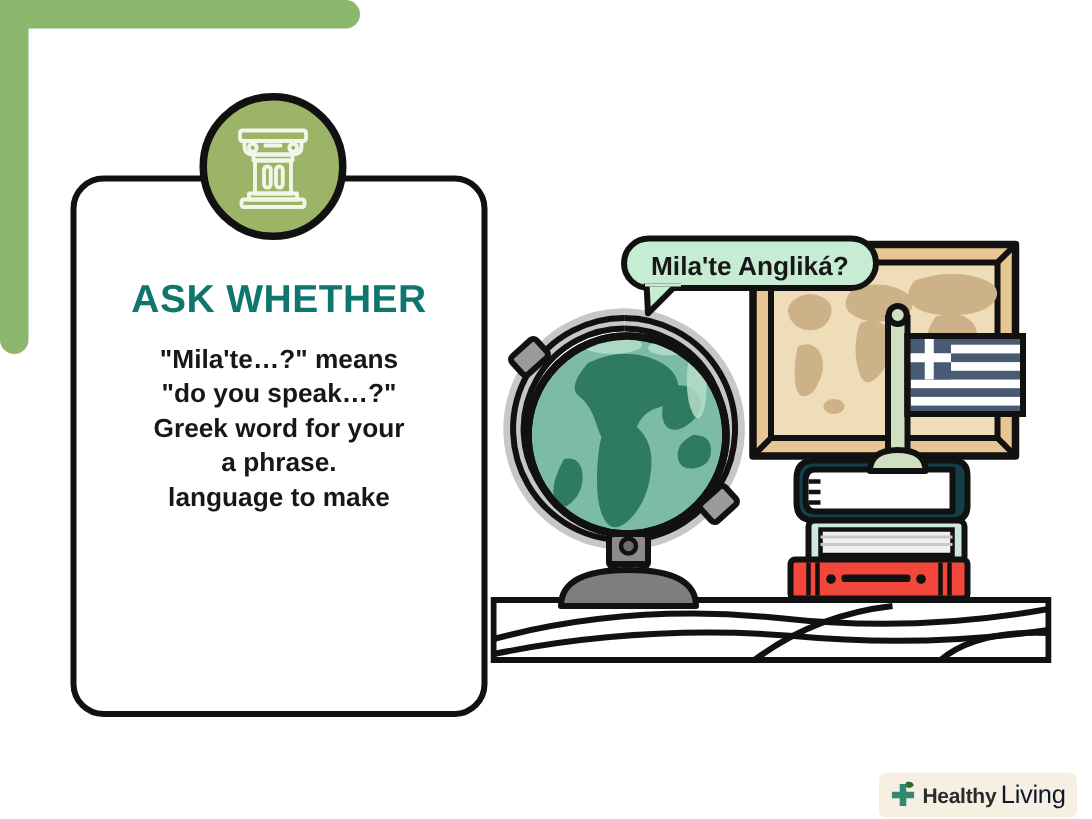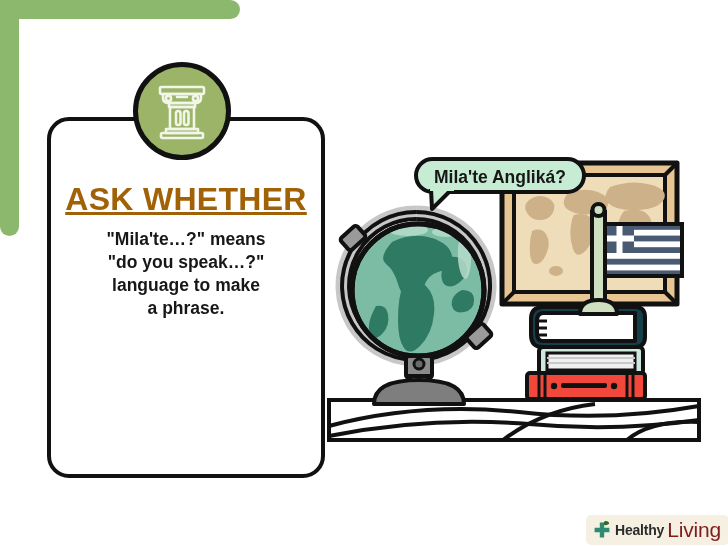--- a/index.html
+++ b/index.html
@@ -48,28 +48,27 @@
     z-index: 5;
   }
   .card-inner {
     position: absolute;
     left: 0; right: 0;
     top: 66px;
     padding: 0 12px;
     text-align: center;
   }
   .headline {
-    color: #a16207;
+    color: #0f766e;
     font-weight: bold;
-    font-size: 32px;
+    font-size: 26px;
     line-height: 25px;
     letter-spacing: 0.3px;
     margin: 0 0 16px 0;
     text-transform: uppercase;
-    text-decoration: underline;
   }
   .headline span { display: block; white-space: nowrap; }
   .bodytext {
     color: #171717;
     font-size: 17.5px;
     line-height: 23px;
     font-weight: bold;
     margin: 0;
   }
   .bodytext span { display: block; white-space: nowrap; }
@@ -162,23 +161,23 @@
     z-index: 20;
   }
   .logo-mark { width: 20px; height: 20px; display: block; }
   .logo-bold {
     font-size: 14px;
     font-weight: bold;
     color: #2b2b2b;
     letter-spacing: -0.2px;
   }
   .logo-light {
-    font-size: 21px;
+    font-size: 17px;
     font-weight: normal;
-    color: #7f1d1d;
+    color: #0f172a;
     letter-spacing: -0.2px;
   }
 </style>
 </head>
 <body>
 
 <div id="stage">
 
   <div class="bracket-h"></div>
   <div class="bracket-v"></div>
@@ -329,22 +328,23 @@
   </div>
 
   <div class="card">
     <div class="card-inner">
       <h1 class="headline">
         <span>ASK WHETHER</span>
       </h1>
       <p class="bodytext">
         <span>"Mila'te…?" means</span>
         <span>"do you speak…?"</span>
+        <span>Greek word for your</span>
+        <span>a phrase.</span>
         <span>language to make</span>
-        <span>a phrase.</span>
       </p>
     </div>
   </div>
 
   <div class="badge">
     <svg width="62" height="62" viewBox="0 0 62 62">
       <g fill="none" stroke="#f2f6e8" stroke-width="2.6" stroke-linejoin="round" stroke-linecap="round">
 
         <rect x="9" y="7" width="44" height="7" rx="1.5"></rect>
 

